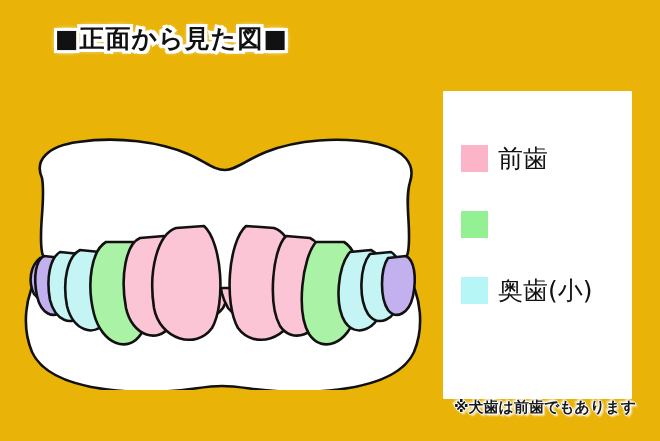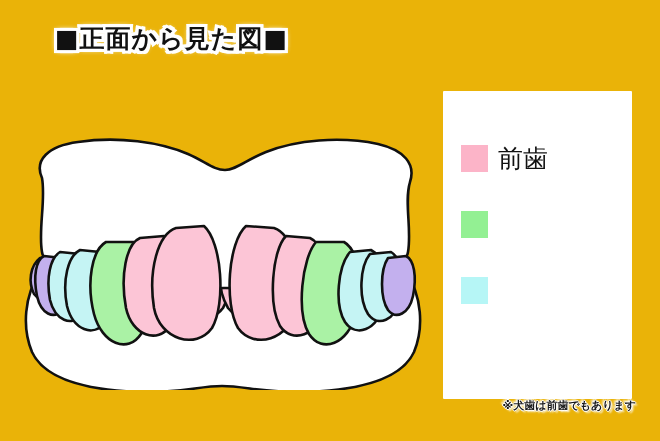--- a/index.html
+++ b/index.html
@@ -70,21 +70,21 @@
     font-size: 25px;
     color: #111111;
     line-height: 1;
     white-space: nowrap;
   }
   
   #footnote {
     position: absolute;
     right: 24px;
     top: 398px;
-    font-size: 11px;
+    font-size: 15px;
     font-weight: 700;
     color: #1a1a1a;
     white-space: nowrap;
     text-shadow:
        1px 0 0 #ffffff, -1px 0 0 #ffffff,
        0 1px 0 #ffffff, 0 -1px 0 #ffffff,
        2px 2px 2px #ffffff, -2px -2px 2px #ffffff;
   }
 </style>
 </head>
@@ -207,20 +207,21 @@
       <span class="swatch" style="background:#fcb4c8"></span>
       <span class="legend-label">前歯</span>
     </div>
 
     <div class="legend-row">
       <span class="swatch" style="background:#93f093"></span>
     </div>
 
     <div class="legend-row">
       <span class="swatch" style="background:#b6f6f6"></span>
+      <span class="legend-label">奥歯(小)</span>
     </div>
 
 
   </div>
 
   <div id="footnote">※犬歯は前歯でもあります</div>
 
 </div>
 
 </body></html>

